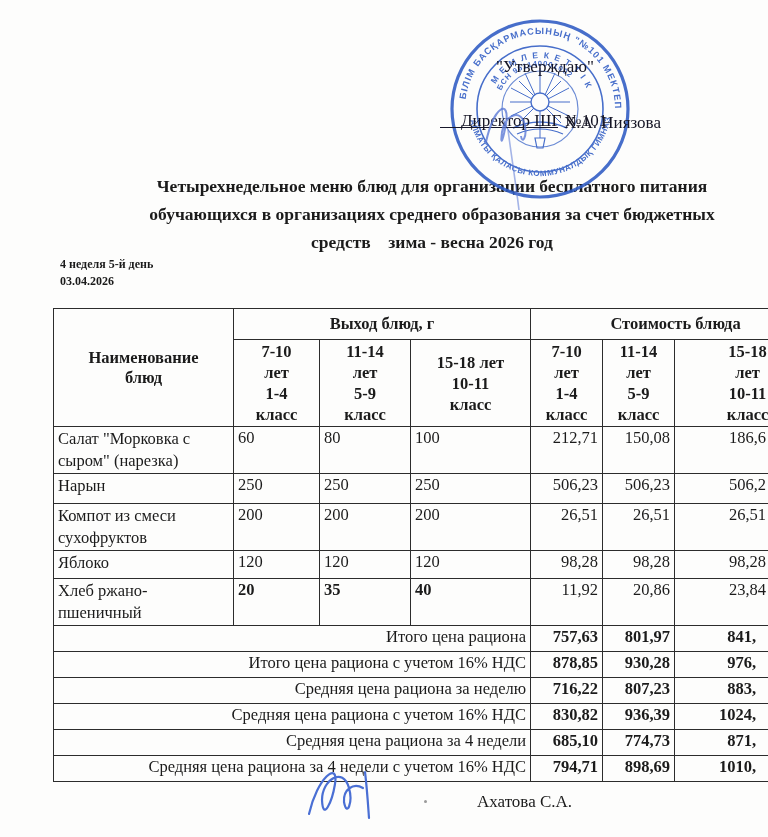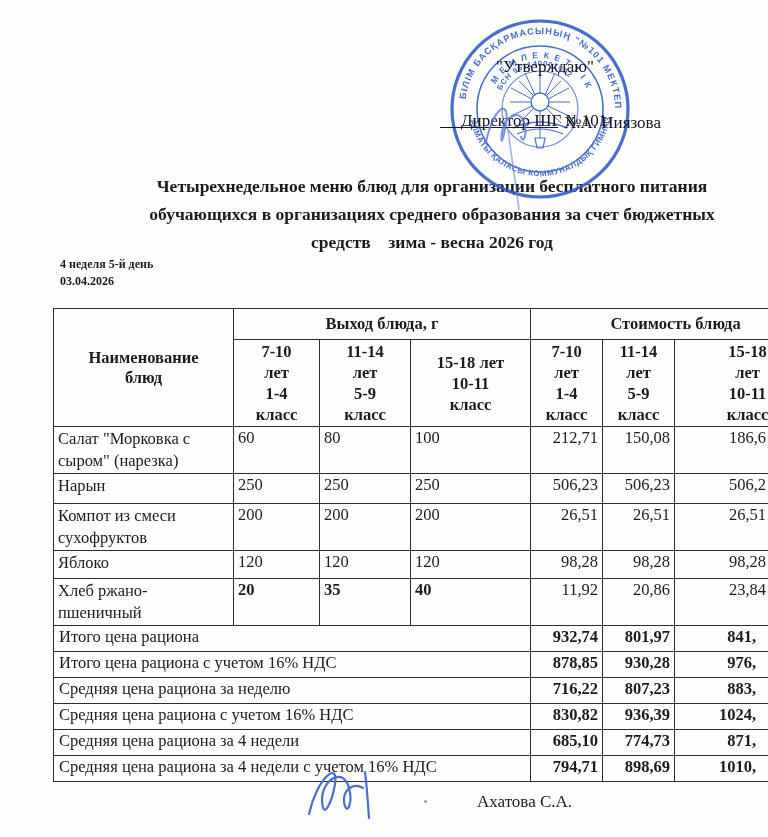--- a/index.html
+++ b/index.html
@@ -49,21 +49,21 @@
   }
   table.menu th{font-weight:bold;text-align:center;vertical-align:middle;white-space:pre-line;}
   th.group{font-size:17px;}
   th.age{line-height:21px;}
   td.name{text-align:left;padding-left:5px;line-height:22px;}
   td.num{}
   td.price{text-align:right;padding-right:7px;}
   td.price-last{text-align:center;padding-right:0;}
   td.vbottom{vertical-align:bottom;font-weight:bold;}
   tr.sumrow td{font-size:16.5px;}
-  tr.sumrow td.label{text-align:left;padding-left:5px;font-weight:normal;}
+  tr.sumrow td.label{text-align:right;padding-left:5px;font-weight:normal;}
   tr.sumrow td.price{font-weight:bold;}
   tr.sumrow td.price-end{font-weight:bold;text-align:right;padding-right:64px;}
 
   
   .f-role{position:absolute;left:100px;top:792px;font-size:17px;z-index:1;margin-top:48px;}
   .f-name{position:absolute;left:477px;top:792px;font-size:17px;z-index:1;}
   .f-sign{position:absolute;left:295px;top:752px;z-index:2;}
   .f-dot{position:absolute;left:424px;top:800px;width:3px;height:3px;border-radius:50%;background:#9a9a9a;z-index:1;}
 </style>
 </head>
@@ -152,21 +152,21 @@
         <col class="c-w2">
         <col class="c-w3">
       <col class="c-p1">
         <col class="c-p2">
         <col class="c-p3">
     </colgroup>
     <tbody>
       <tr style="height:31px;">
         <th rowspan="2">Наименование
 блюд</th>
-        <th class="group" colspan="3">Выход блюда, г</th>
+        <th class="group" colspan="3">Выход блюд, г</th>
         <th class="group" colspan="3">Стоимость блюда</th>
       </tr>
       <tr style="height:87px;">
         <th class="age">7-10
 лет
 1-4
 класс</th>
         <th class="age">11-14
 лет
 5-9
@@ -229,21 +229,21 @@
         <td class="num vbottom">20</td>
         <td class="num vbottom">35</td>
         <td class="num vbottom">40</td>
         <td class="price">11,92</td>
         <td class="price">20,86</td>
         <td class="price-last">23,84</td>
       </tr>
 
       <tr class="sumrow" style="height:26px;">
         <td class="label" colspan="4">Итого цена рациона</td>
-        <td class="price">932,74</td>
+        <td class="price">757,63</td>
         <td class="price">801,97</td>
         <td class="price-end">841,</td>
       </tr>
       <tr class="sumrow" style="height:26px;">
         <td class="label" colspan="4">Итого цена рациона с учетом 16% НДС</td>
         <td class="price">878,85</td>
         <td class="price">930,28</td>
         <td class="price-end">976,</td>
       </tr>
       <tr class="sumrow" style="height:26px;">

